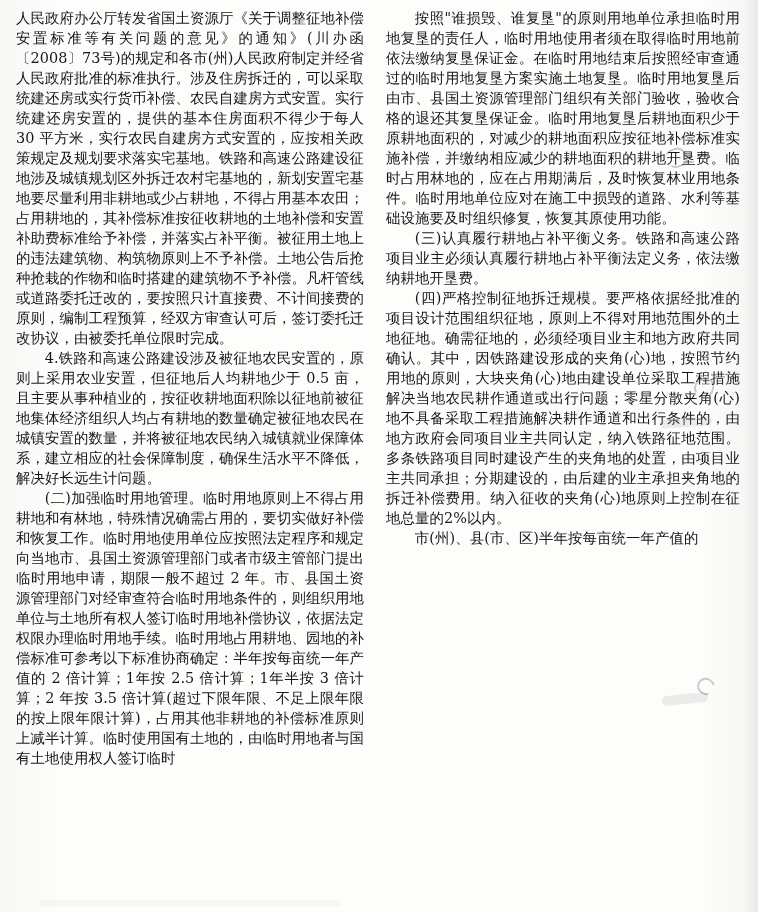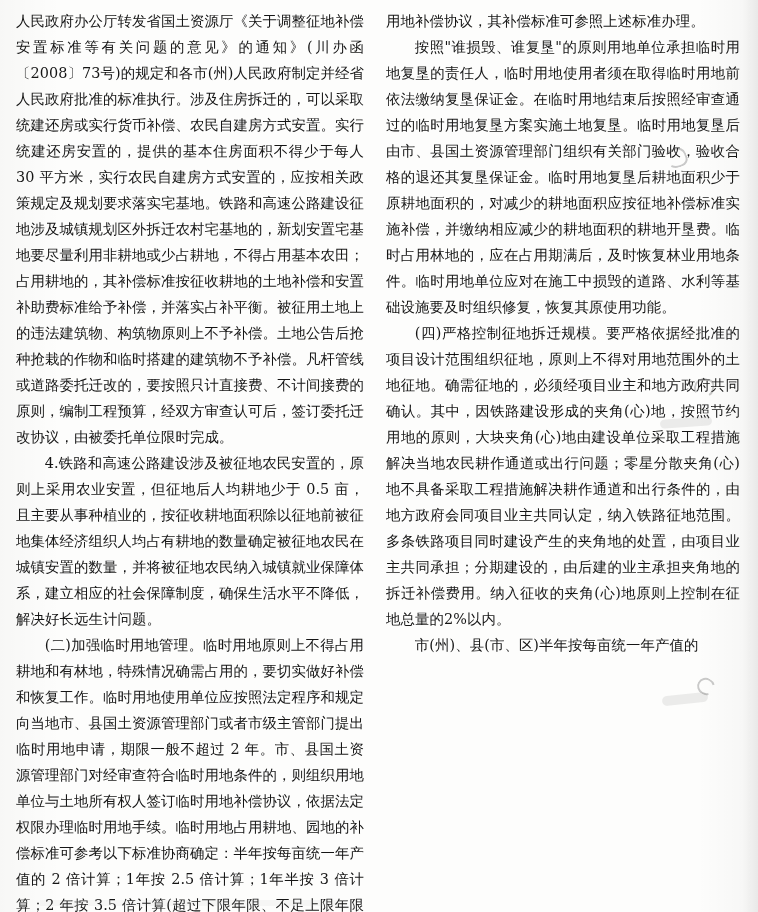--- a/index.html
+++ b/index.html
@@ -44,21 +44,21 @@
     width: 358px;
     padding-right: 10px;
   }
   .col-right {
     width: 366px;
     padding-left: 12px;
   }
   p {
     margin: 0;
     font-size: 14.4px;
-    line-height: 26px;
+    line-height: 20px;
     text-align: justify;
     text-justify: inter-ideograph;
     letter-spacing: 0.1px;
     color: #151515;
     font-family: "DejaVu Serif", "Liberation Serif", serif;
   }
   p.indent {
     text-indent: 2em;
   }
   p.heading {
@@ -134,22 +134,22 @@
 <div class="page">
   <div class="columns">
 
     <div class="col col-left">
       <p class="cont">人民政府办公厅转发省国土资源厅《关于调整征地补偿安置标准等有关问题的意见》的通知》(川办函〔2008〕73号)的规定和各市(州)人民政府制定并经省人民政府批准的标准执行。涉及住房拆迁的，可以采取统建还房或实行货币补偿、农民自建房方式安置。实行统建还房安置的，提供的基本住房面积不得少于每人 30 平方米，实行农民自建房方式安置的，应按相关政策规定及规划要求落实宅基地。铁路和高速公路建设征地涉及城镇规划区外拆迁农村宅基地的，新划安置宅基地要尽量利用非耕地或少占耕地，不得占用基本农田；占用耕地的，其补偿标准按征收耕地的土地补偿和安置补助费标准给予补偿，并落实占补平衡。被征用土地上的违法建筑物、构筑物原则上不予补偿。土地公告后抢种抢栽的作物和临时搭建的建筑物不予补偿。凡杆管线或道路委托迁改的，要按照只计直接费、不计间接费的原则，编制工程预算，经双方审查认可后，签订委托迁改协议，由被委托单位限时完成。</p>
       <p class="indent">4.铁路和高速公路建设涉及被征地农民安置的，原则上采用农业安置，但征地后人均耕地少于 0.5 亩，且主要从事种植业的，按征收耕地面积除以征地前被征地集体经济组织人均占有耕地的数量确定被征地农民在城镇安置的数量，并将被征地农民纳入城镇就业保障体系，建立相应的社会保障制度，确保生活水平不降低，解决好长远生计问题。</p>
       <p class="indent">(二)加强临时用地管理。临时用地原则上不得占用耕地和有林地，特殊情况确需占用的，要切实做好补偿和恢复工作。临时用地使用单位应按照法定程序和规定向当地市、县国土资源管理部门或者市级主管部门提出临时用地申请，期限一般不超过 2 年。市、县国土资源管理部门对经审查符合临时用地条件的，则组织用地单位与土地所有权人签订临时用地补偿协议，依据法定权限办理临时用地手续。临时用地占用耕地、园地的补偿标准可参考以下标准协商确定：半年按每亩统一年产值的 2 倍计算；1年按 2.5 倍计算；1年半按 3 倍计算；2 年按 3.5 倍计算(超过下限年限、不足上限年限的按上限年限计算)，占用其他非耕地的补偿标准原则上减半计算。临时使用国有土地的，由临时用地者与国有土地使用权人签订临时</p>
     </div>
 
     <div class="col col-right">
-      <p class="cont">用地补偿协议，其补偿标准可参照上述标准办理。</p>
       <p class="indent">按照"谁损毁、谁复垦"的原则用地单位承担临时用地复垦的责任人，临时用地使用者须在取得临时用地前依法缴纳复垦保证金。在临时用地结束后按照经审查通过的临时用地复垦方案实施土地复垦。临时用地复垦后由市、县国土资源管理部门组织有关部门验收，验收合格的退还其复垦保证金。临时用地复垦后耕地面积少于原耕地面积的，对减少的耕地面积应按征地补偿标准实施补偿，并缴纳相应减少的耕地面积的耕地开垦费。临时占用林地的，应在占用期满后，及时恢复林业用地条件。临时用地单位应对在施工中损毁的道路、水利等基础设施要及时组织修复，恢复其原使用功能。</p>
+      <p class="indent">(三)认真履行耕地占补平衡义务。铁路和高速公路项目业主必须认真履行耕地占补平衡法定义务，依法缴纳耕地开垦费。</p>
       <p class="indent">(四)严格控制征地拆迁规模。要严格依据经批准的项目设计范围组织征地，原则上不得对用地范围外的土地征地。确需征地的，必须经项目业主和地方政府共同确认。其中，因铁路建设形成的夹角(心)地，按照节约用地的原则，大块夹角(心)地由建设单位采取工程措施解决当地农民耕作通道或出行问题；零星分散夹角(心)地不具备采取工程措施解决耕作通道和出行条件的，由地方政府会同项目业主共同认定，纳入铁路征地范围。多条铁路项目同时建设产生的夹角地的处置，由项目业主共同承担；分期建设的，由后建的业主承担夹角地的拆迁补偿费用。纳入征收的夹角(心)地原则上控制在征地总量的2%以内。</p>
       <p class="indent">市(州)、县(市、区)半年按每亩统一年产值的</p>
     </div>
 
   </div>
 
   <div class="smudge s1"></div>
   <div class="smudge s2"></div>
   <div class="smudge s3"></div>
   <div class="smudge s4"></div>

